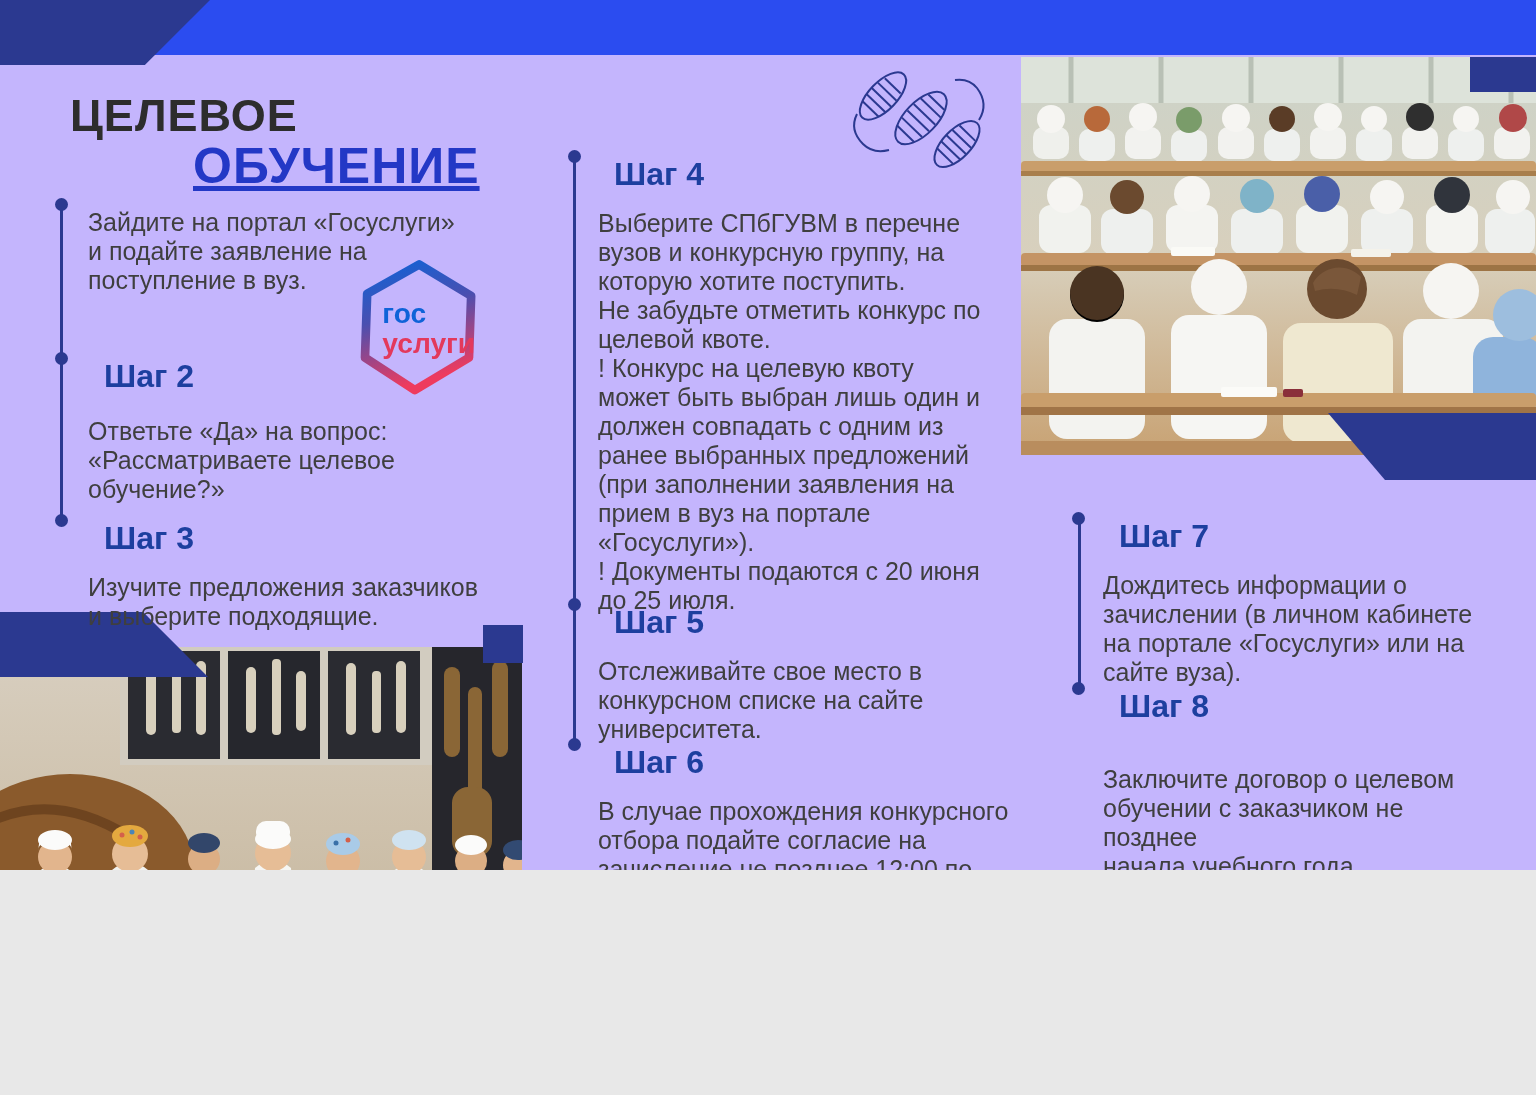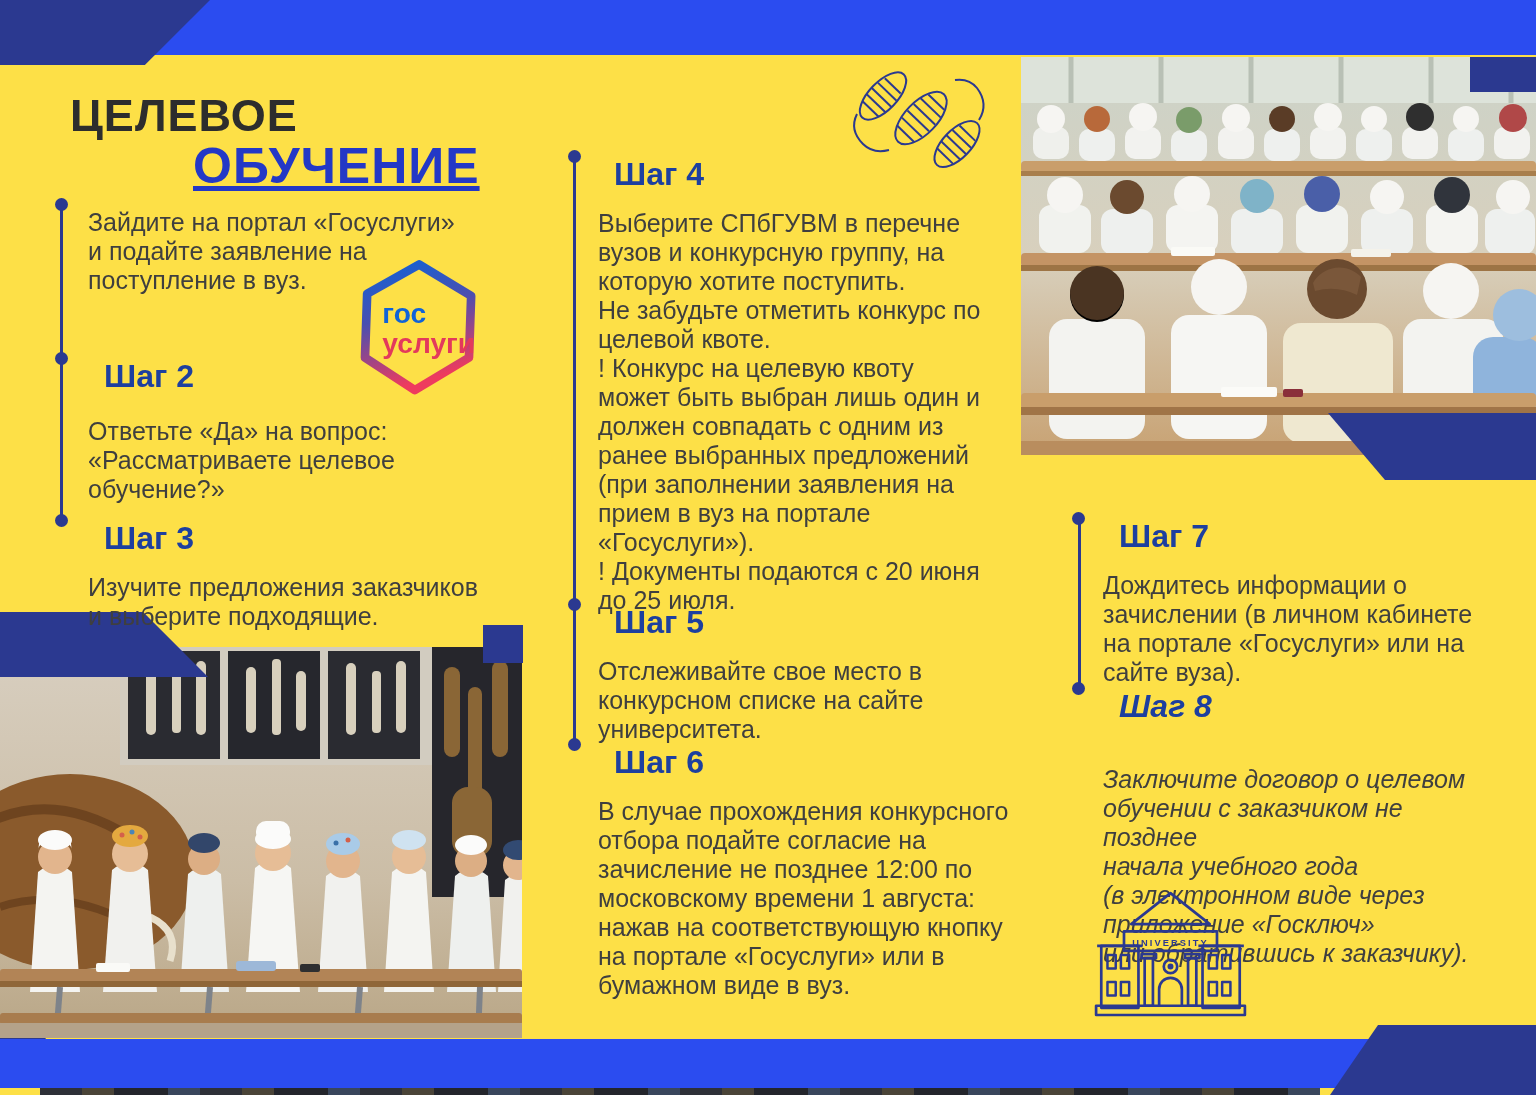--- a/index.html
+++ b/index.html
@@ -1,17 +1,17 @@
 <!DOCTYPE html>
 <html><head>
 <meta charset="utf-8">
 <style>
   html,body{margin:0;padding:0;background:#e8e8e8;}
   #canvas{
-    position:relative;width:1536px;height:1095px;background:#fde047;overflow:hidden;
+    position:relative;width:1536px;height:870px;background:#c4b5fd;overflow:hidden;
     font-family:"Liberation Sans","DejaVu Sans",sans-serif;
   }
   
   .band-top{position:absolute;left:0;top:0;width:1536px;height:55px;background:#2b4cf0;}
   .band-bottom{position:absolute;left:0;top:1039px;width:1536px;height:49px;background:#2b4cf0;}
   .corner-tl{position:absolute;left:0;top:0;width:210px;height:65px;background:#2b3990;
     clip-path:polygon(0 0,100% 0,69% 100%,0 100%);}
   .photo-tr-navy{position:absolute;left:1470px;top:57px;width:66px;height:35px;background:#2b3990;}
   .photo-br-navy{position:absolute;left:1328px;top:413px;width:208px;height:67px;background:#2b3990;
     clip-path:polygon(0 0,100% 0,100% 100%,27.4% 100%);}
@@ -40,21 +40,21 @@
   .step{position:absolute;}
   .step h3{margin:16px;font-size:32px;font-weight:bold;color:#1d3f9f;}
   .step p{margin:10px 0 0 0;font-size:25px;line-height:29px;color:#3f3f3f;white-space:pre-line;}
   .s1{left:88px;top:188px;width:400px;} .s1 p{margin-top:20px;}
   .s2{left:88px;top:342px;width:400px;} .s2 p{margin-top:22px;}
   .s3{left:88px;top:504px;width:420px;} .s3 p{margin-top:12px;}
   .s4{left:598px;top:140px;width:430px;} .s4 p{margin-top:6px;}
   .s5{left:598px;top:588px;width:430px;} .s5 p{margin-top:12px;}
   .s6{left:598px;top:728px;width:440px;} .s6 p{margin-top:16px;}
   .s7{left:1103px;top:502px;width:400px;} .s7 p{margin-top:16px;}
-  .s8{left:1103px;top:672px;width:400px;font-style:italic;} .s8 p{margin-top:40px;}
+  .s8{left:1103px;top:672px;width:400px;} .s8 p{margin-top:40px;}
   
   .photo{position:absolute;overflow:hidden;}
   .photo-right{left:1021px;top:57px;width:515px;height:398px;}
   .photo-left{left:0;top:647px;width:522px;height:391px;}
   .photo svg{display:block;width:100%;height:100%;}
   
   .gosuslugi{position:absolute;left:352px;top:258px;width:130px;height:135px;}
   .dna{position:absolute;left:843px;top:56px;width:152px;height:124px;}
   .university{position:absolute;left:1093px;top:890px;width:155px;height:128px;}
 </style>

